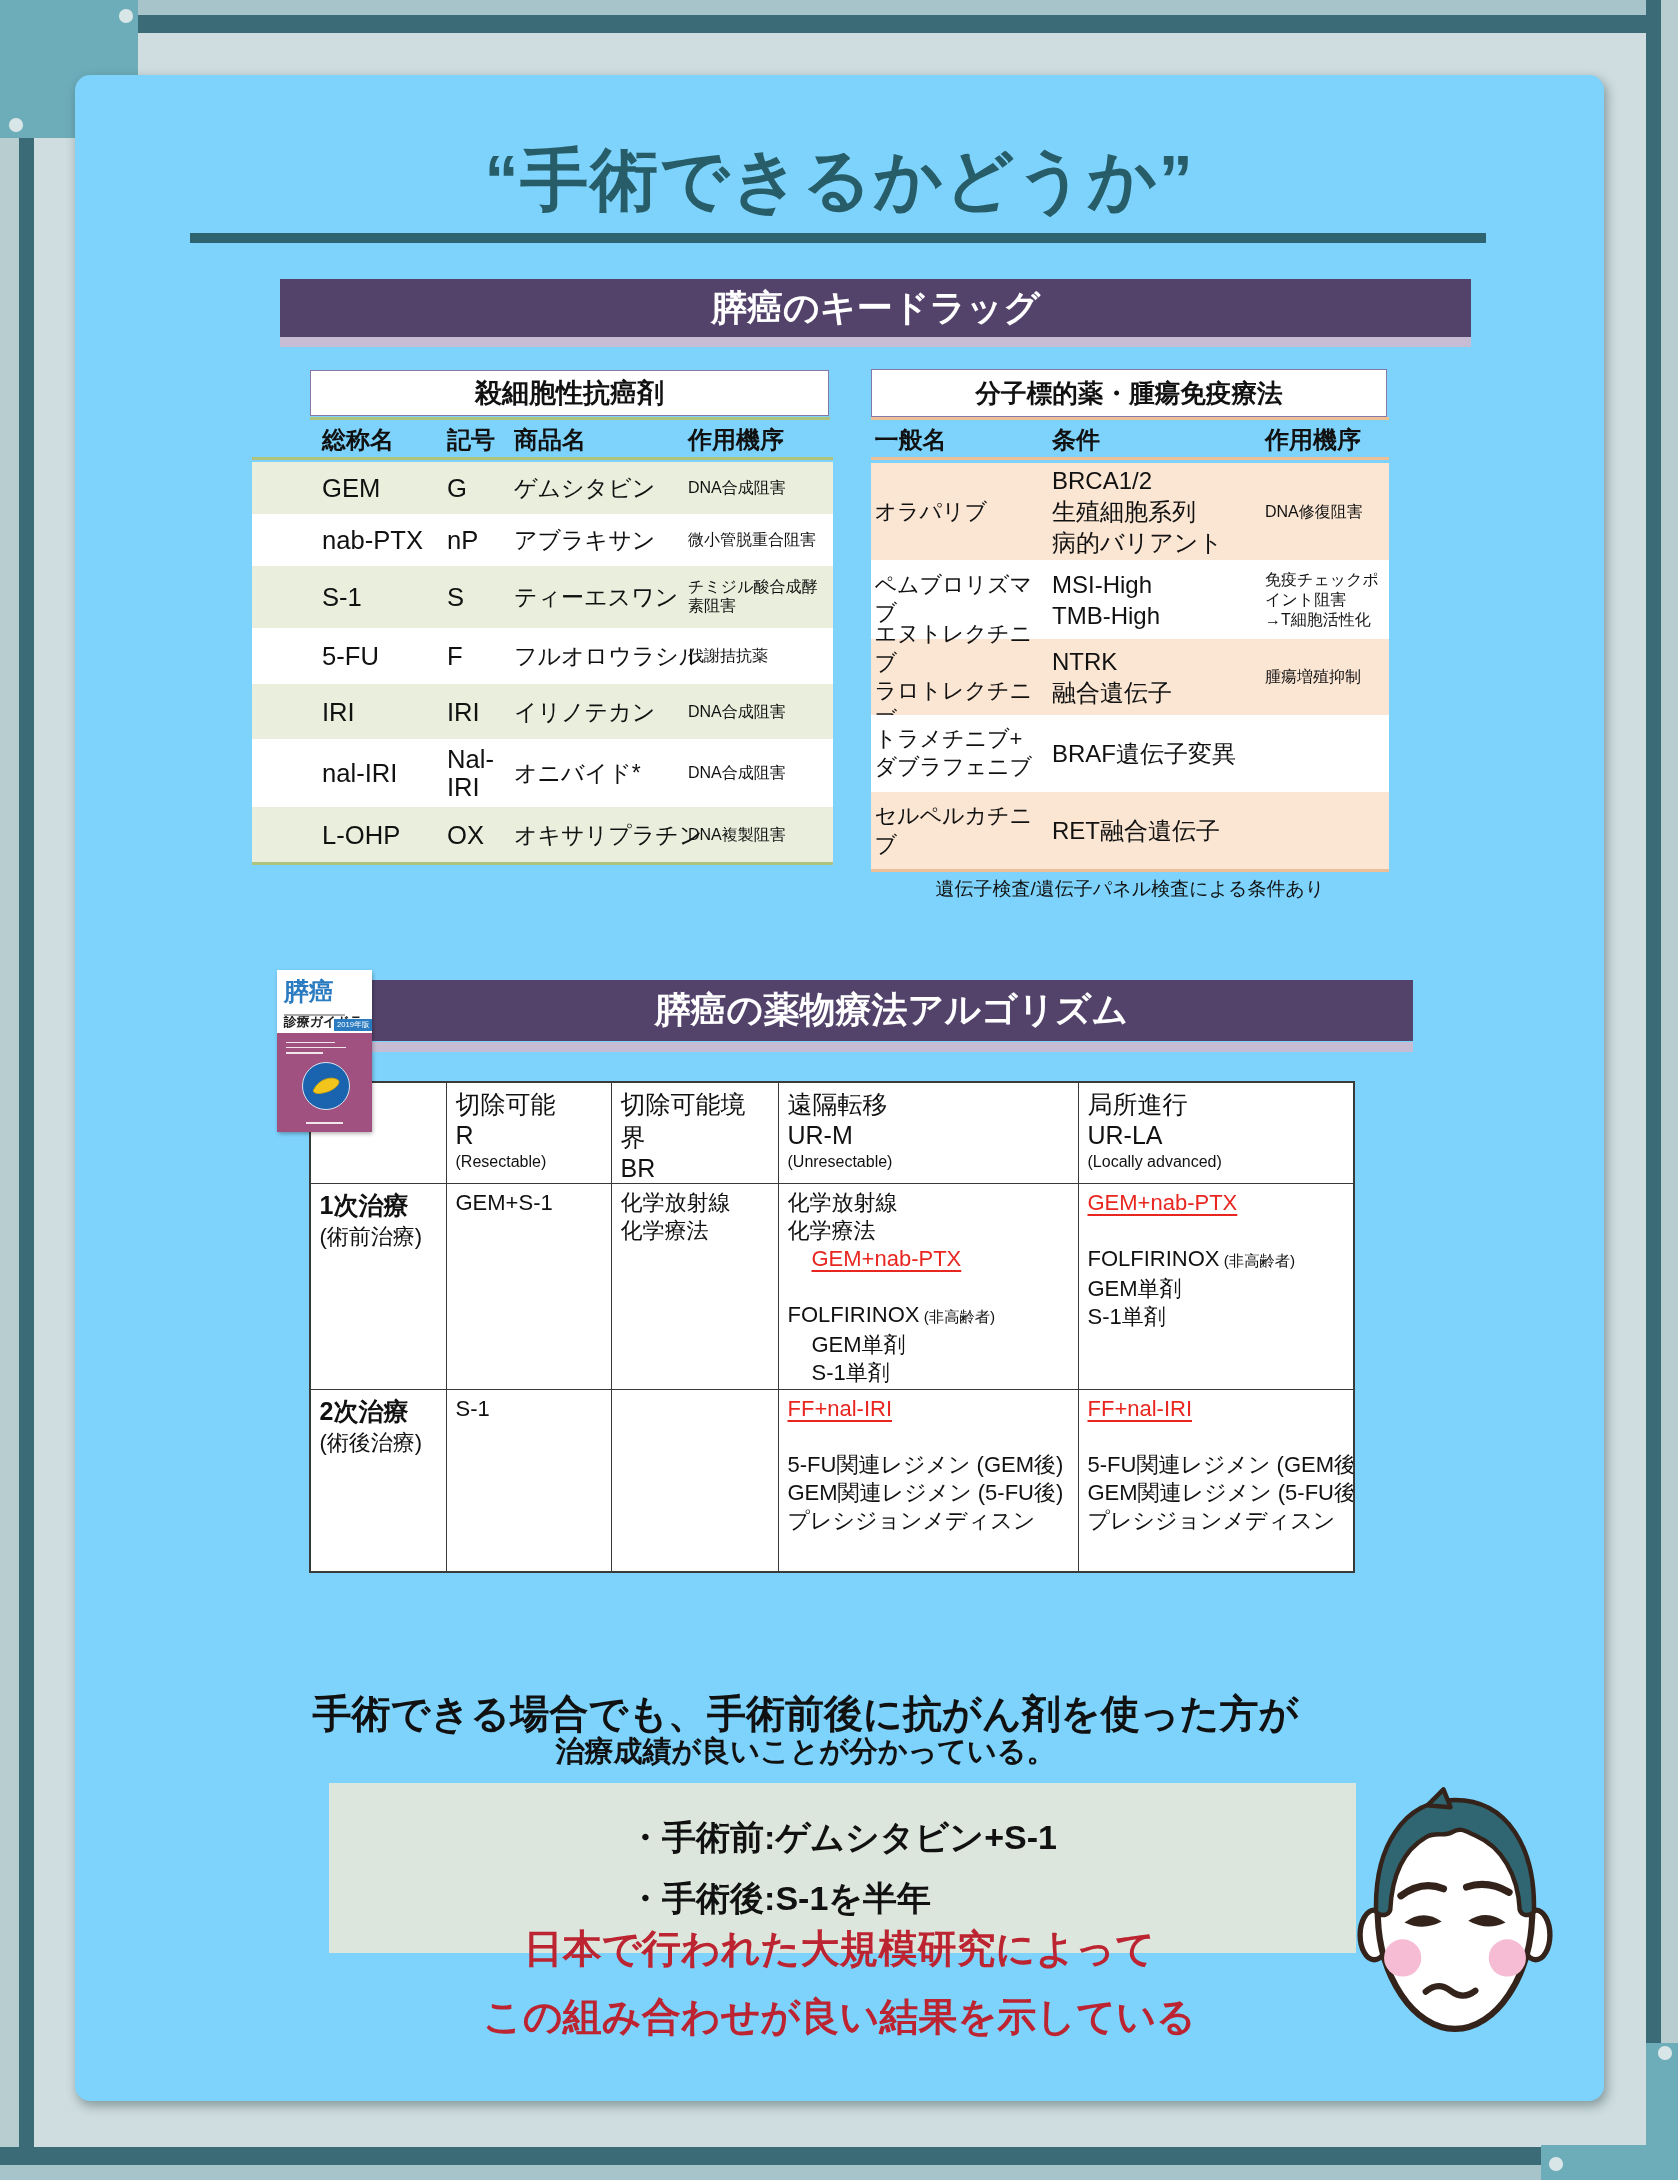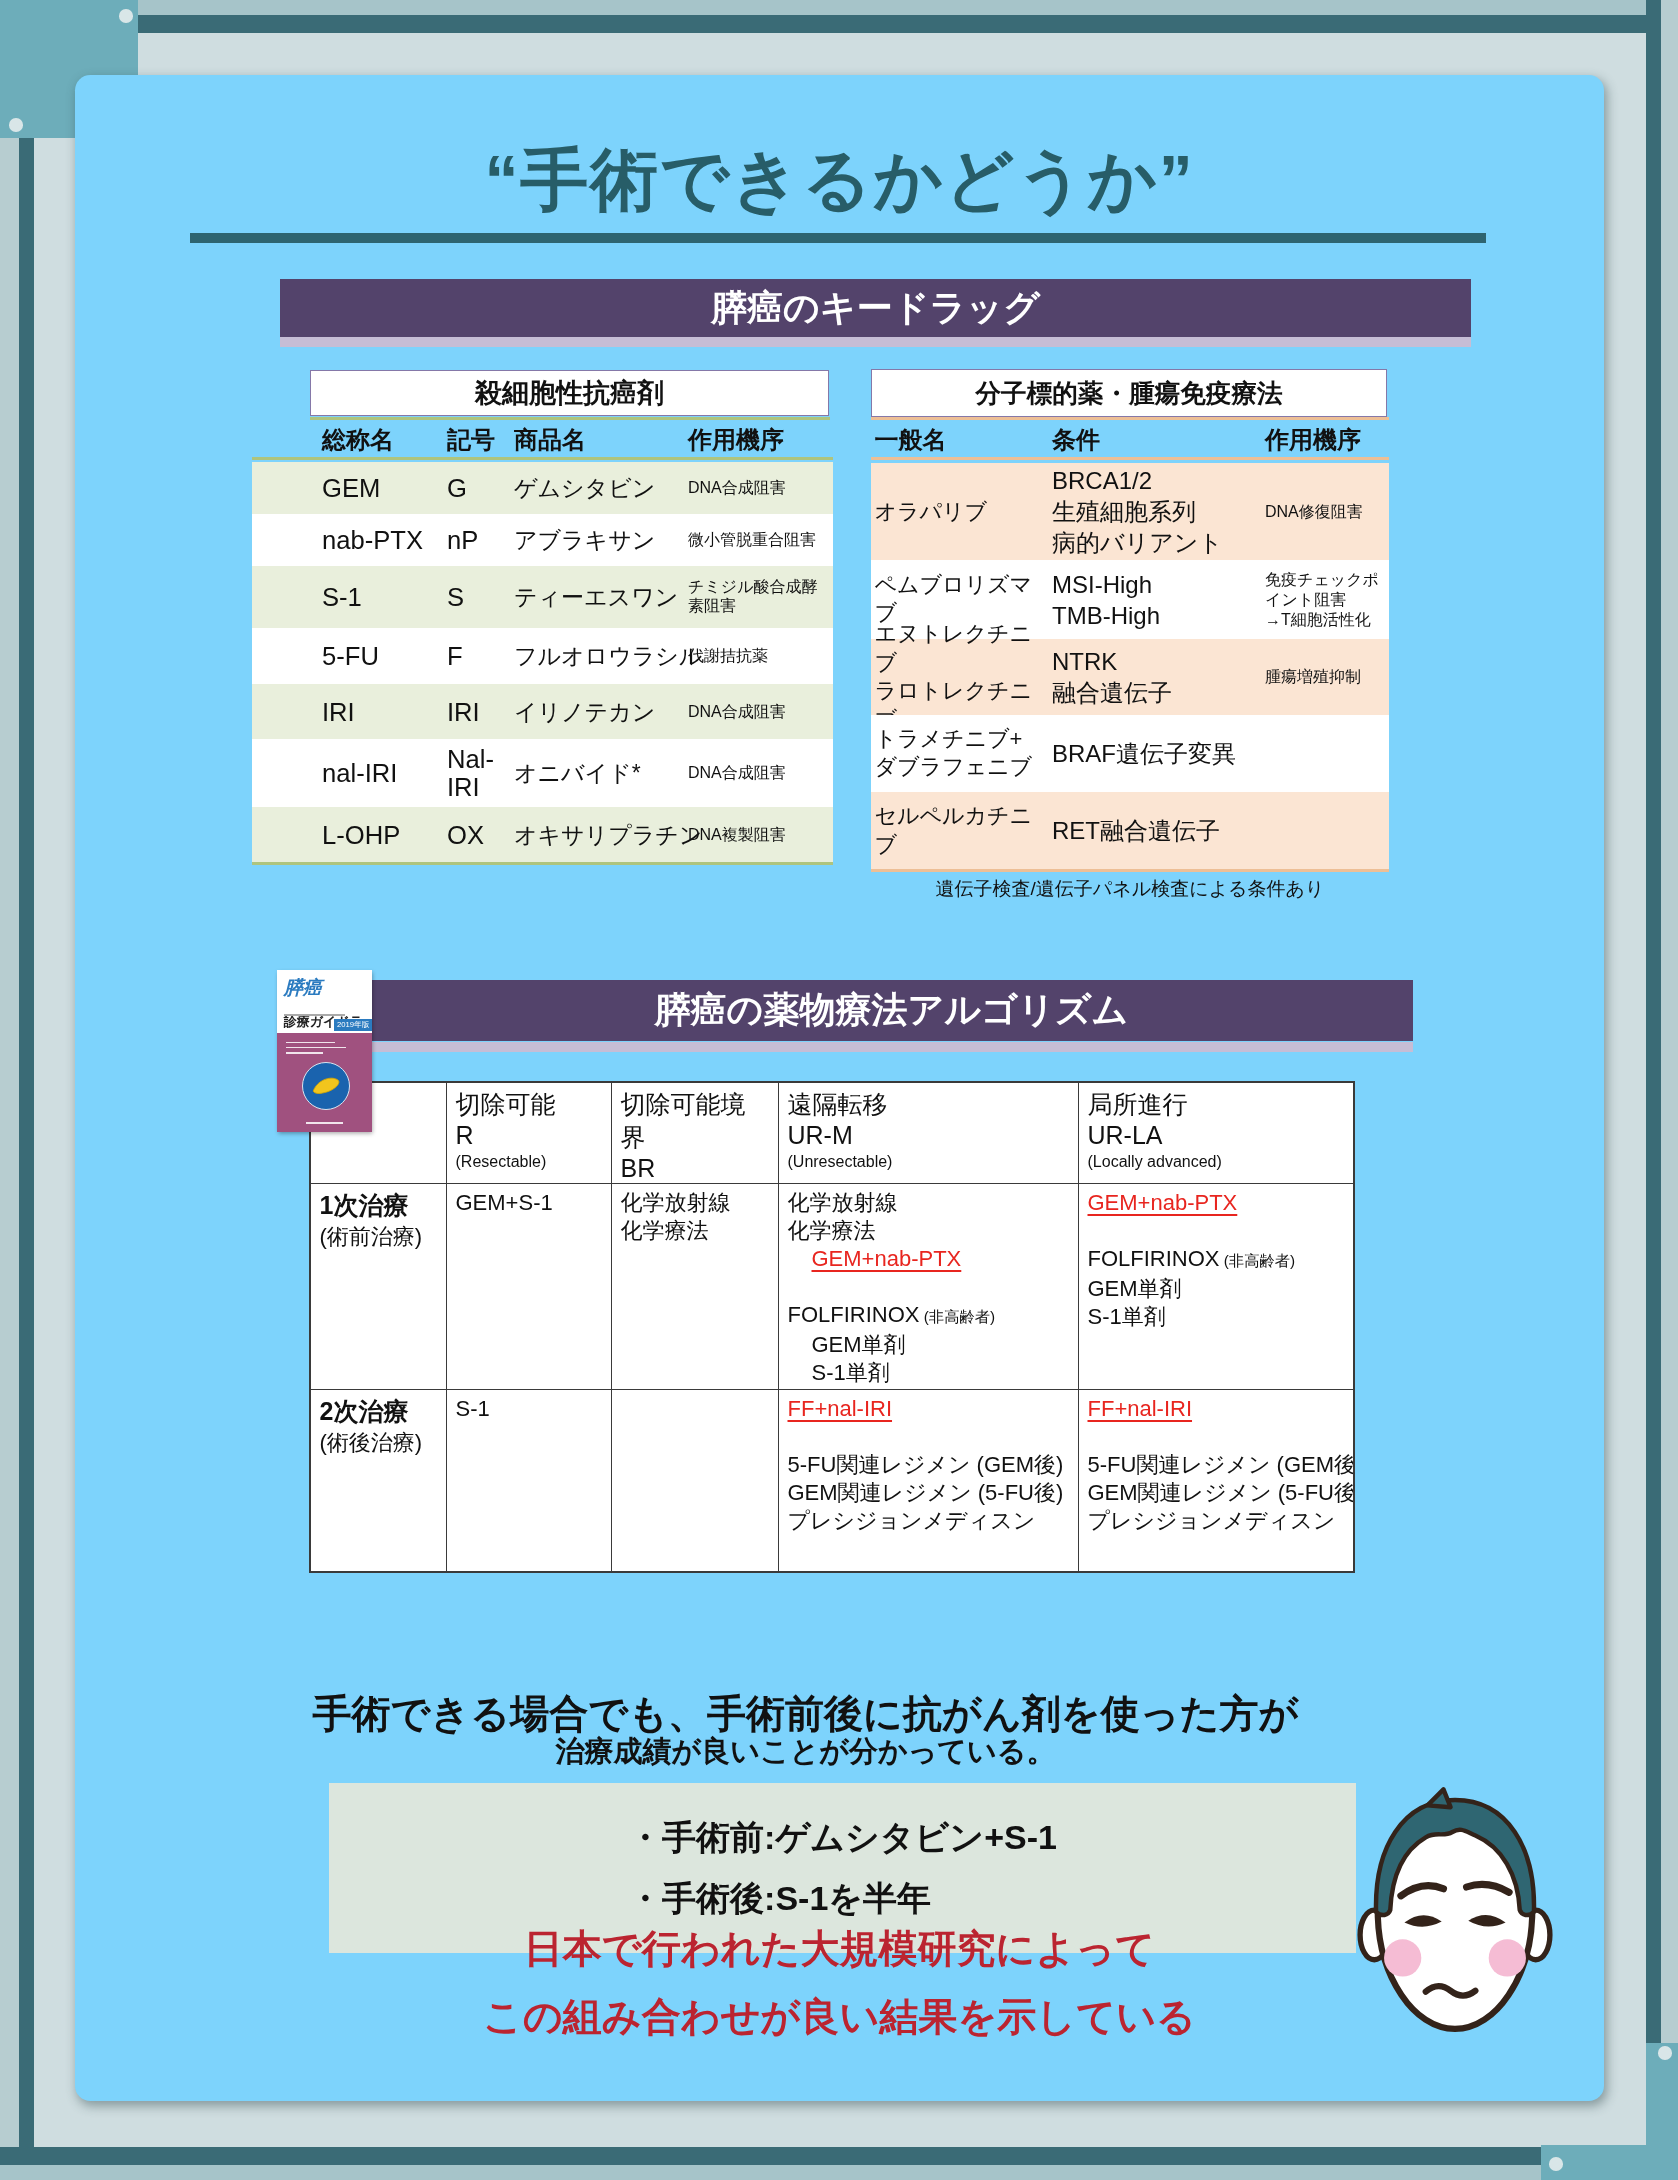--- a/index.html
+++ b/index.html
@@ -45,21 +45,21 @@
   .lc-sym{left:195px;width:65px;font-size:25.6px;line-height:1.1;}
   .lc-brand{left:262px;font-size:23px;white-space:nowrap;}
   .lc-mech{left:436px;width:141px;font-size:16px;line-height:1.18;}
   .rc-name{left:3.4px;width:174px;font-size:22px;line-height:1.3;white-space:pre-line;}
   .rc-cond{left:181px;width:208px;font-size:24px;line-height:1.3;white-space:pre-line;}
   .rc-mech{left:394px;width:123px;font-size:16px;line-height:1.25;white-space:pre-line;}
   .footnote{font-size:19px;}
   
   .book{left:202px;top:895px;width:95px;height:162px;background:#fff;z-index:5;
         box-shadow:0.9px 1.7px 4.3px rgba(0,0,0,.35);}
-  .book-title{position:absolute;left:6.8px;top:5.1px;font-size:19px;font-weight:bold;color:#2b7bc0;font-style:italic;}
+  .book-title{position:absolute;left:6.8px;top:5.1px;font-size:25px;font-weight:bold;color:#2b7bc0;}
   .book-sub{position:absolute;left:6.8px;top:43px;font-size:13px;font-weight:bold;color:#222;}
   .book-line{position:absolute;left:6.8px;top:44px;width:61px;height:1.7px;background:#aaa;}
   .book-edition{position:absolute;right:0;top:49px;background:#2b7bc0;color:#fff;font-size:7.7px;padding:0.9px 2.6px;}
   .book-body{position:absolute;left:0;top:63px;width:95px;height:99px;background:#a0517f;}
   .book-tinyline{position:absolute;height:1.7px;background:rgba(255,255,255,.85);}
   .book-circle{position:absolute;left:25px;top:29px;width:46px;height:46px;border-radius:50%;
                background:#1a63ae;border:1.7px solid #d8e4f0;}
   
   #algo-grid{display:grid;grid-template-columns:135px 165px 167px 300px 275px;
              grid-template-rows:100px 206px 182px;border:2.6px solid #3a3a3a;background:#fff;

